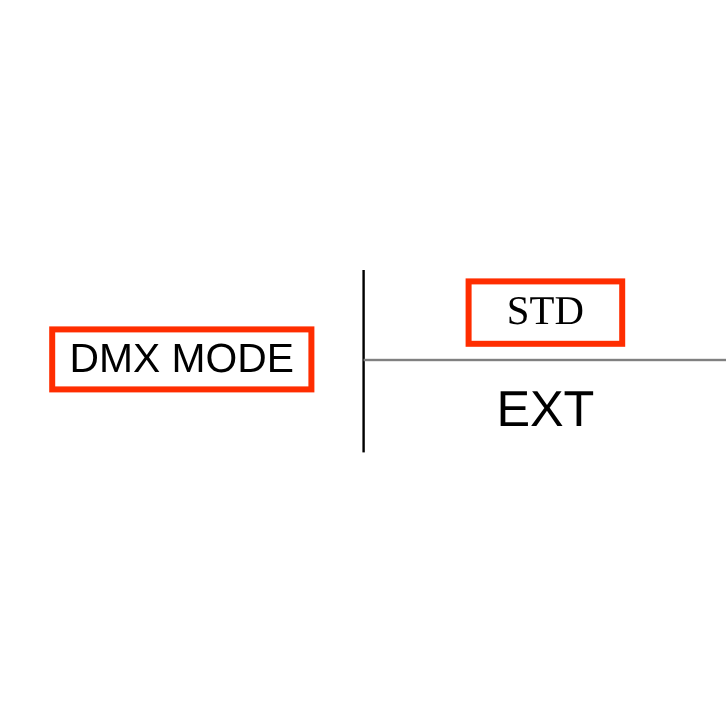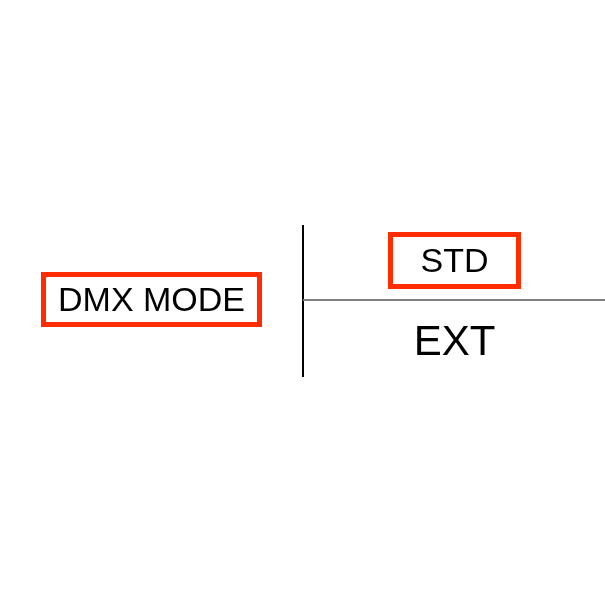--- a/index.html
+++ b/index.html
@@ -52,20 +52,21 @@
     top: 232px;
     width: 133px;
     height: 57px;
     border: 5px solid #ff2d00;
   }
   #std-option-box .box-text {
     font-size: 34px;
     line-height: 1;
     color: #000000;
     transform: translateY(-1px);
+    font-family: Liberation Serif, serif;
   }
 
   
   #ext-option {
     position: absolute;
     left: 388px;
     top: 320px;
     width: 133px;
     height: 42px;
     display: flex;

